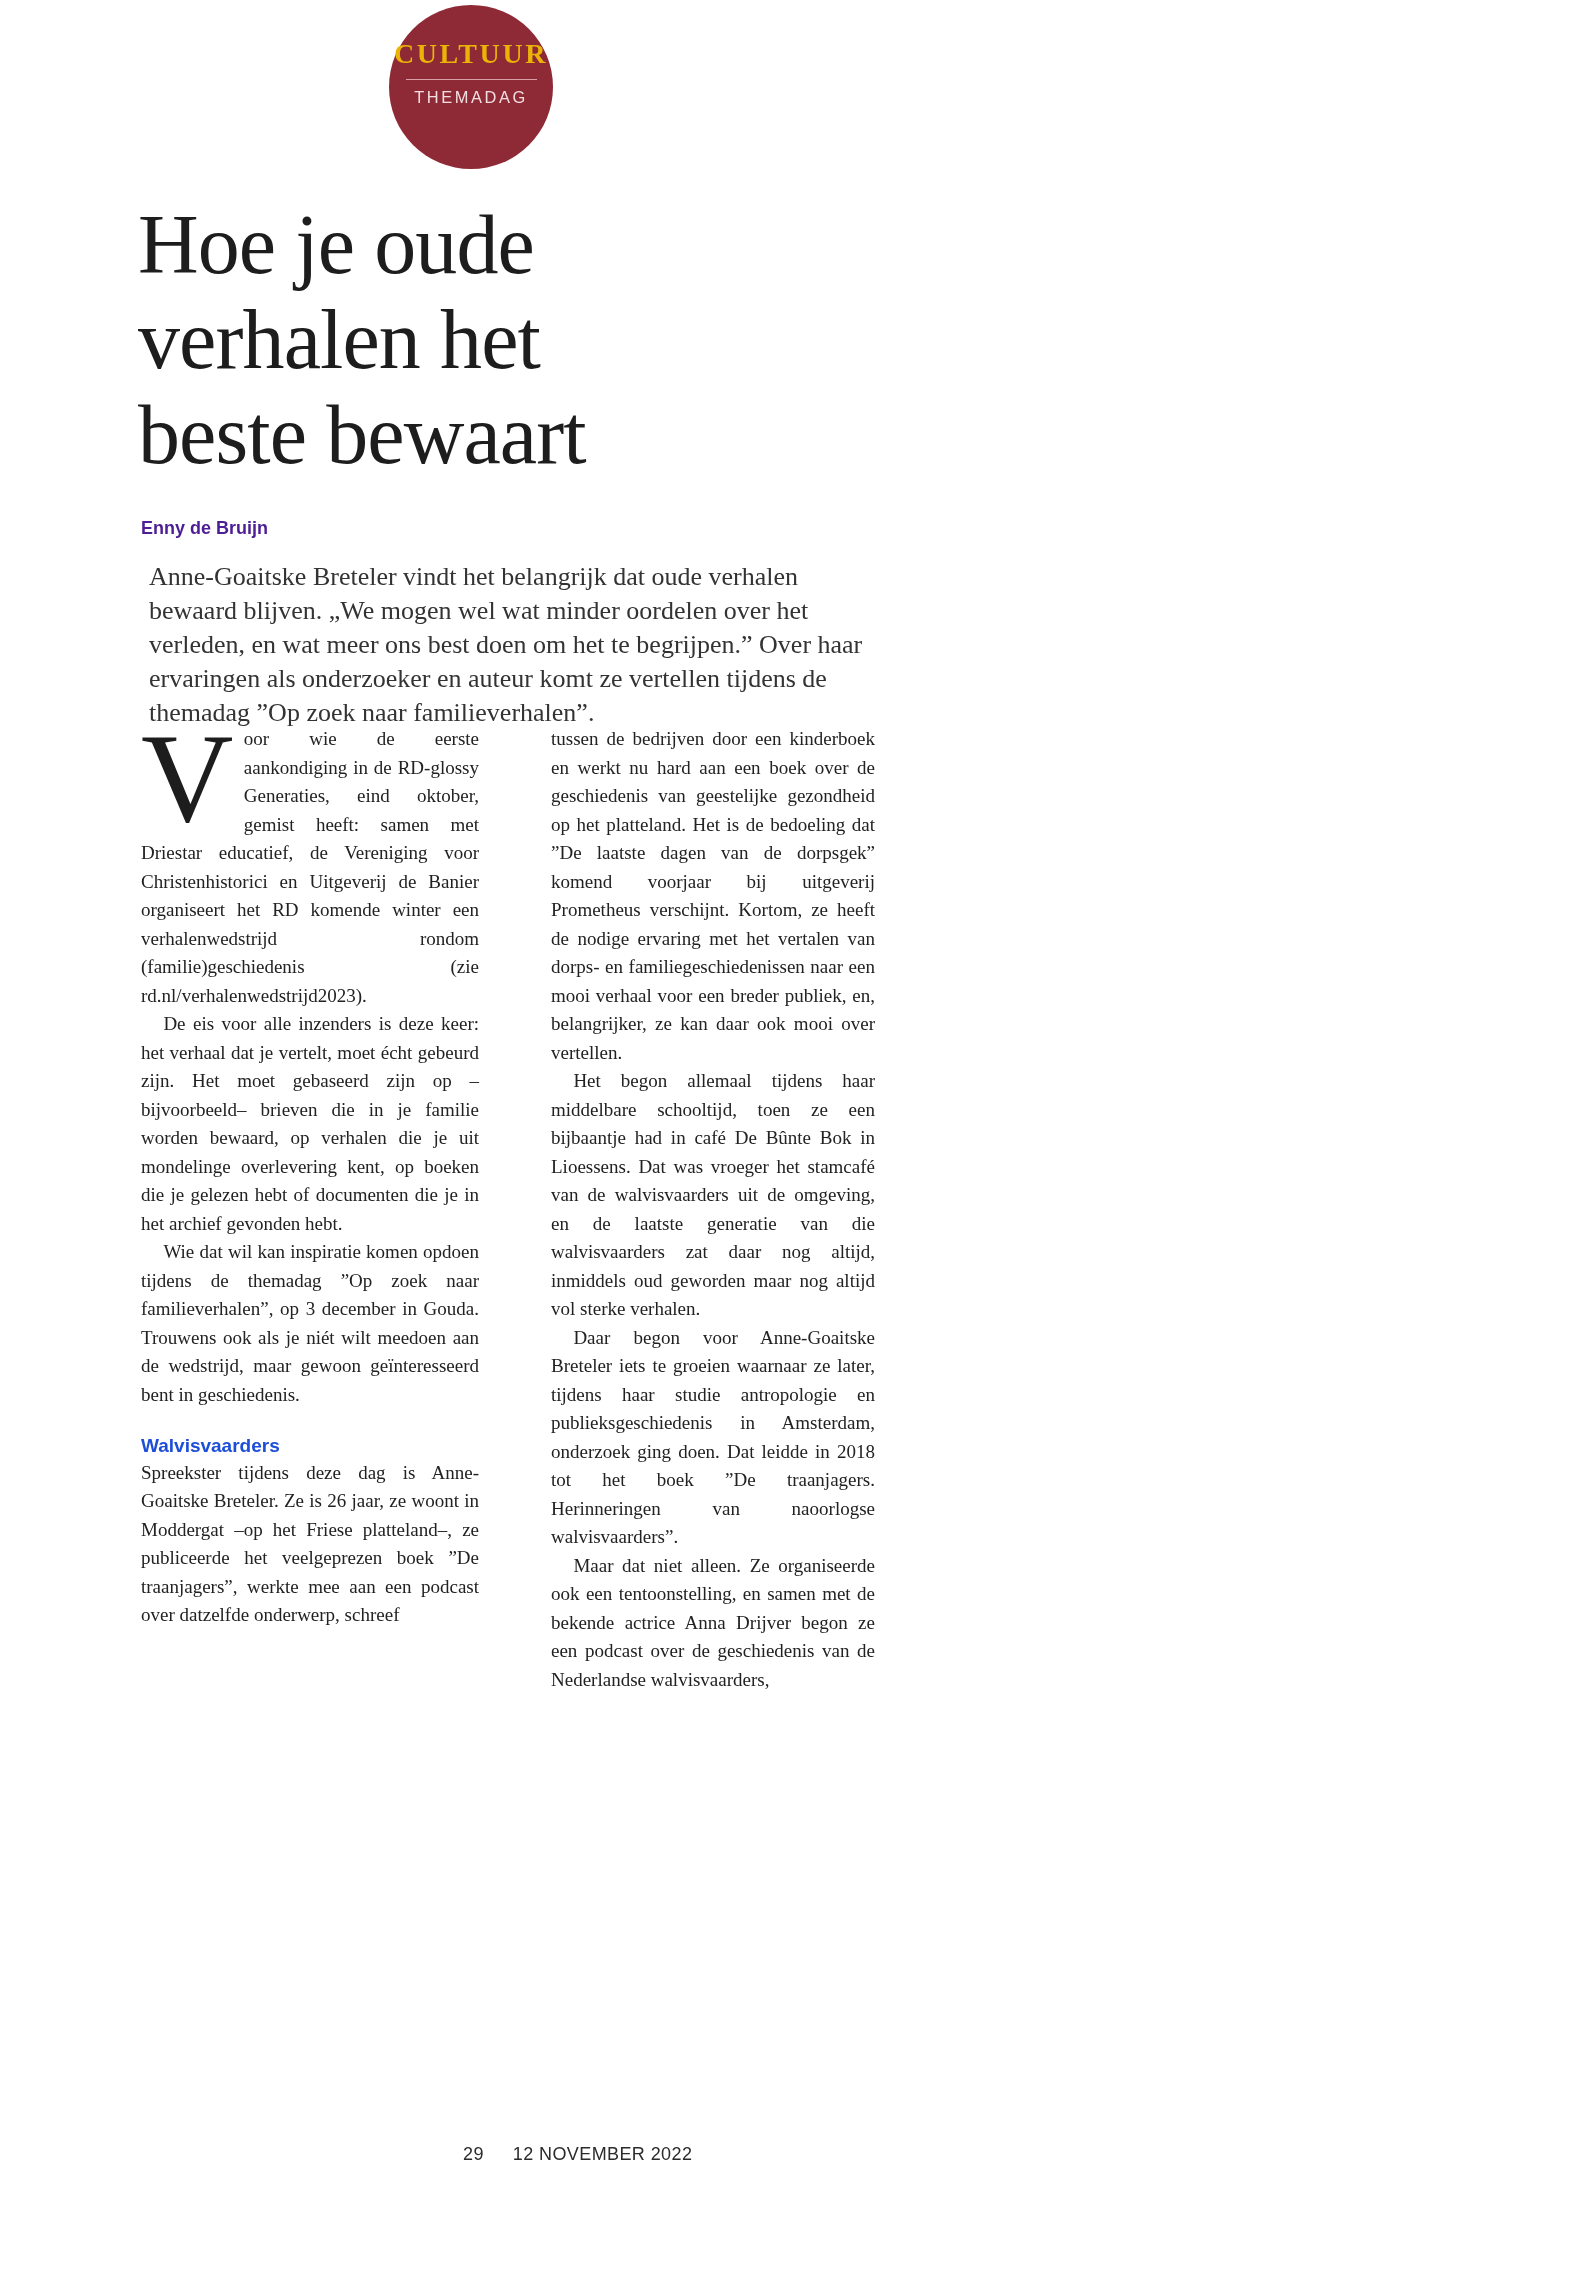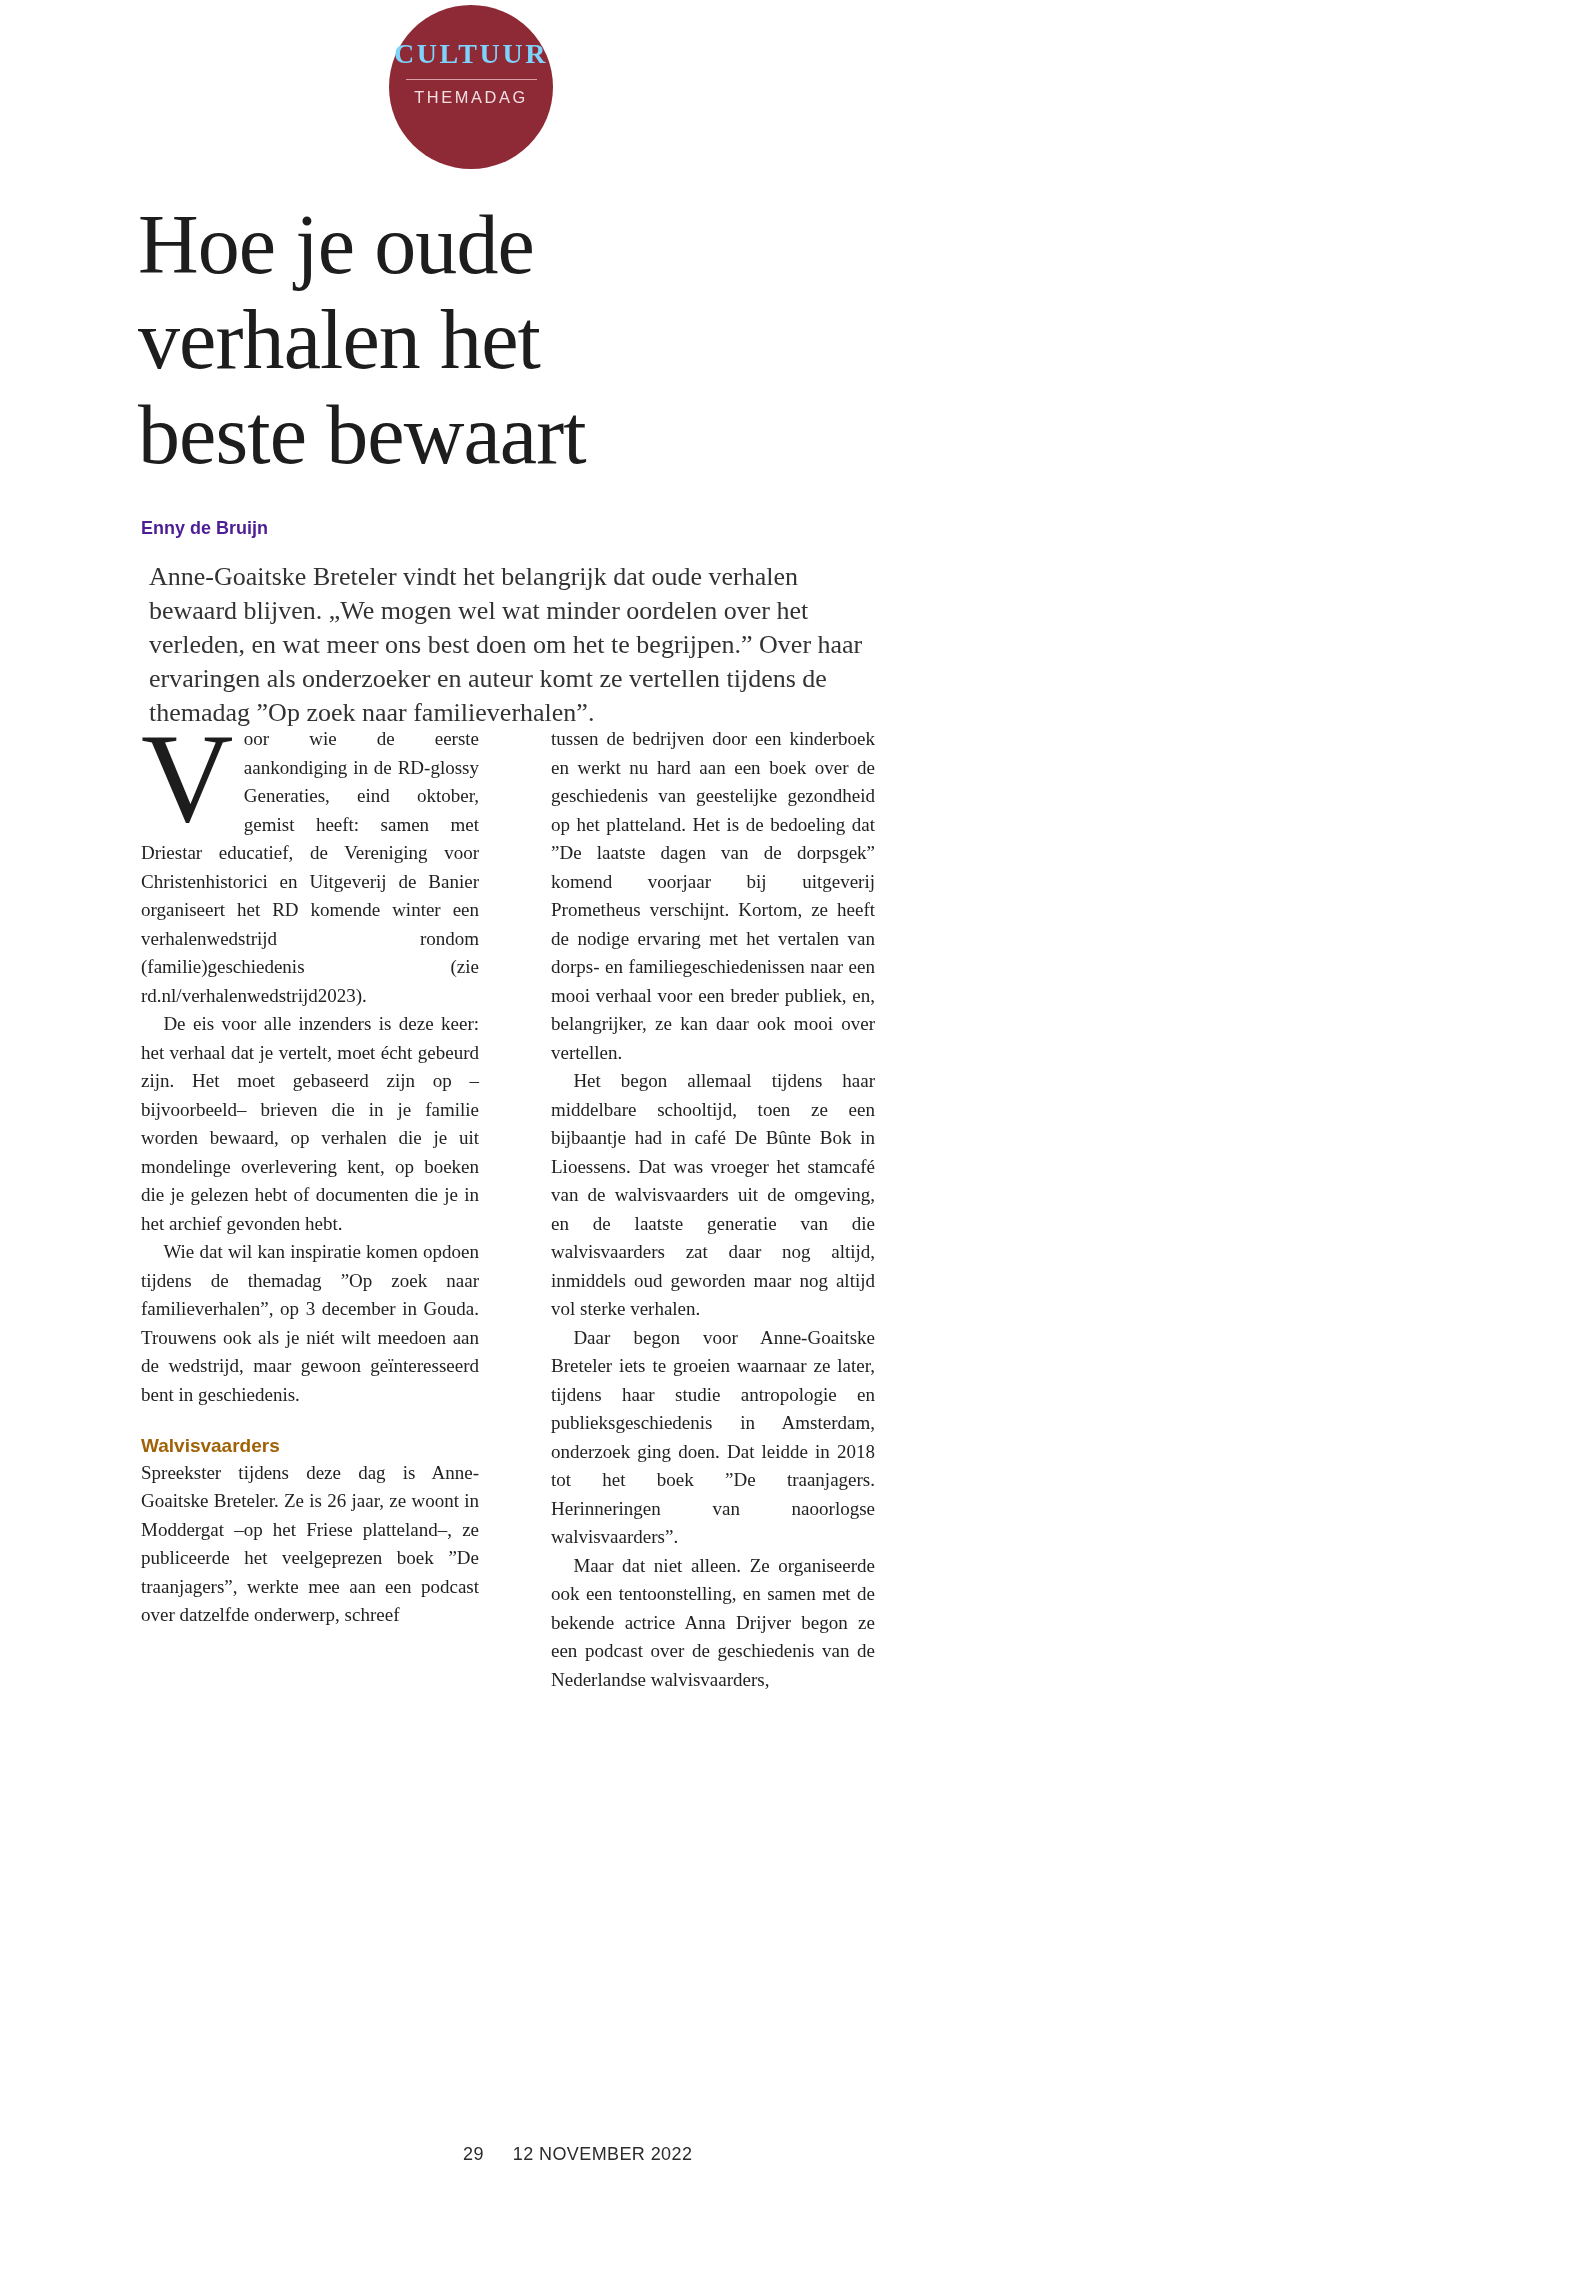--- a/index.html
+++ b/index.html
@@ -28,21 +28,21 @@
     display: flex;
     flex-direction: column;
     align-items: center;
     justify-content: center;
     padding-bottom: 29px;
     box-sizing: border-box;
   }
   .badge-title {
     font-family: "Liberation Serif", "DejaVu Serif", serif;
     font-weight: 700;
-    color: #7dd3fc;
+    color: #eab308;
     font-size: 28px;
     letter-spacing: 2.6px;
     white-space: nowrap;
   }
   .badge-rule {
     width: 131px;
     height: 1.7px;
     background: #d9a0a8;
     margin: 8.6px 0 7.8px 0;
   }
@@ -125,21 +125,21 @@
     line-height: 97px;
     padding: 5.2px 10.4px 0 0;
     color: #1d1d1d;
   }
 
   .subhead {
     margin: 26px 0 1.7px 0;
     font-family: "Liberation Sans", "DejaVu Sans", sans-serif;
     font-weight: 700;
     font-size: 19px;
-    color: #a16207;
+    color: #1d4ed8;
   }
 
   
   .footer {
     position: absolute;
     left: 463px;
     top: 2144px;
     display: flex;
     gap: 29px;
     font-family: "Liberation Sans", "DejaVu Sans", sans-serif;

